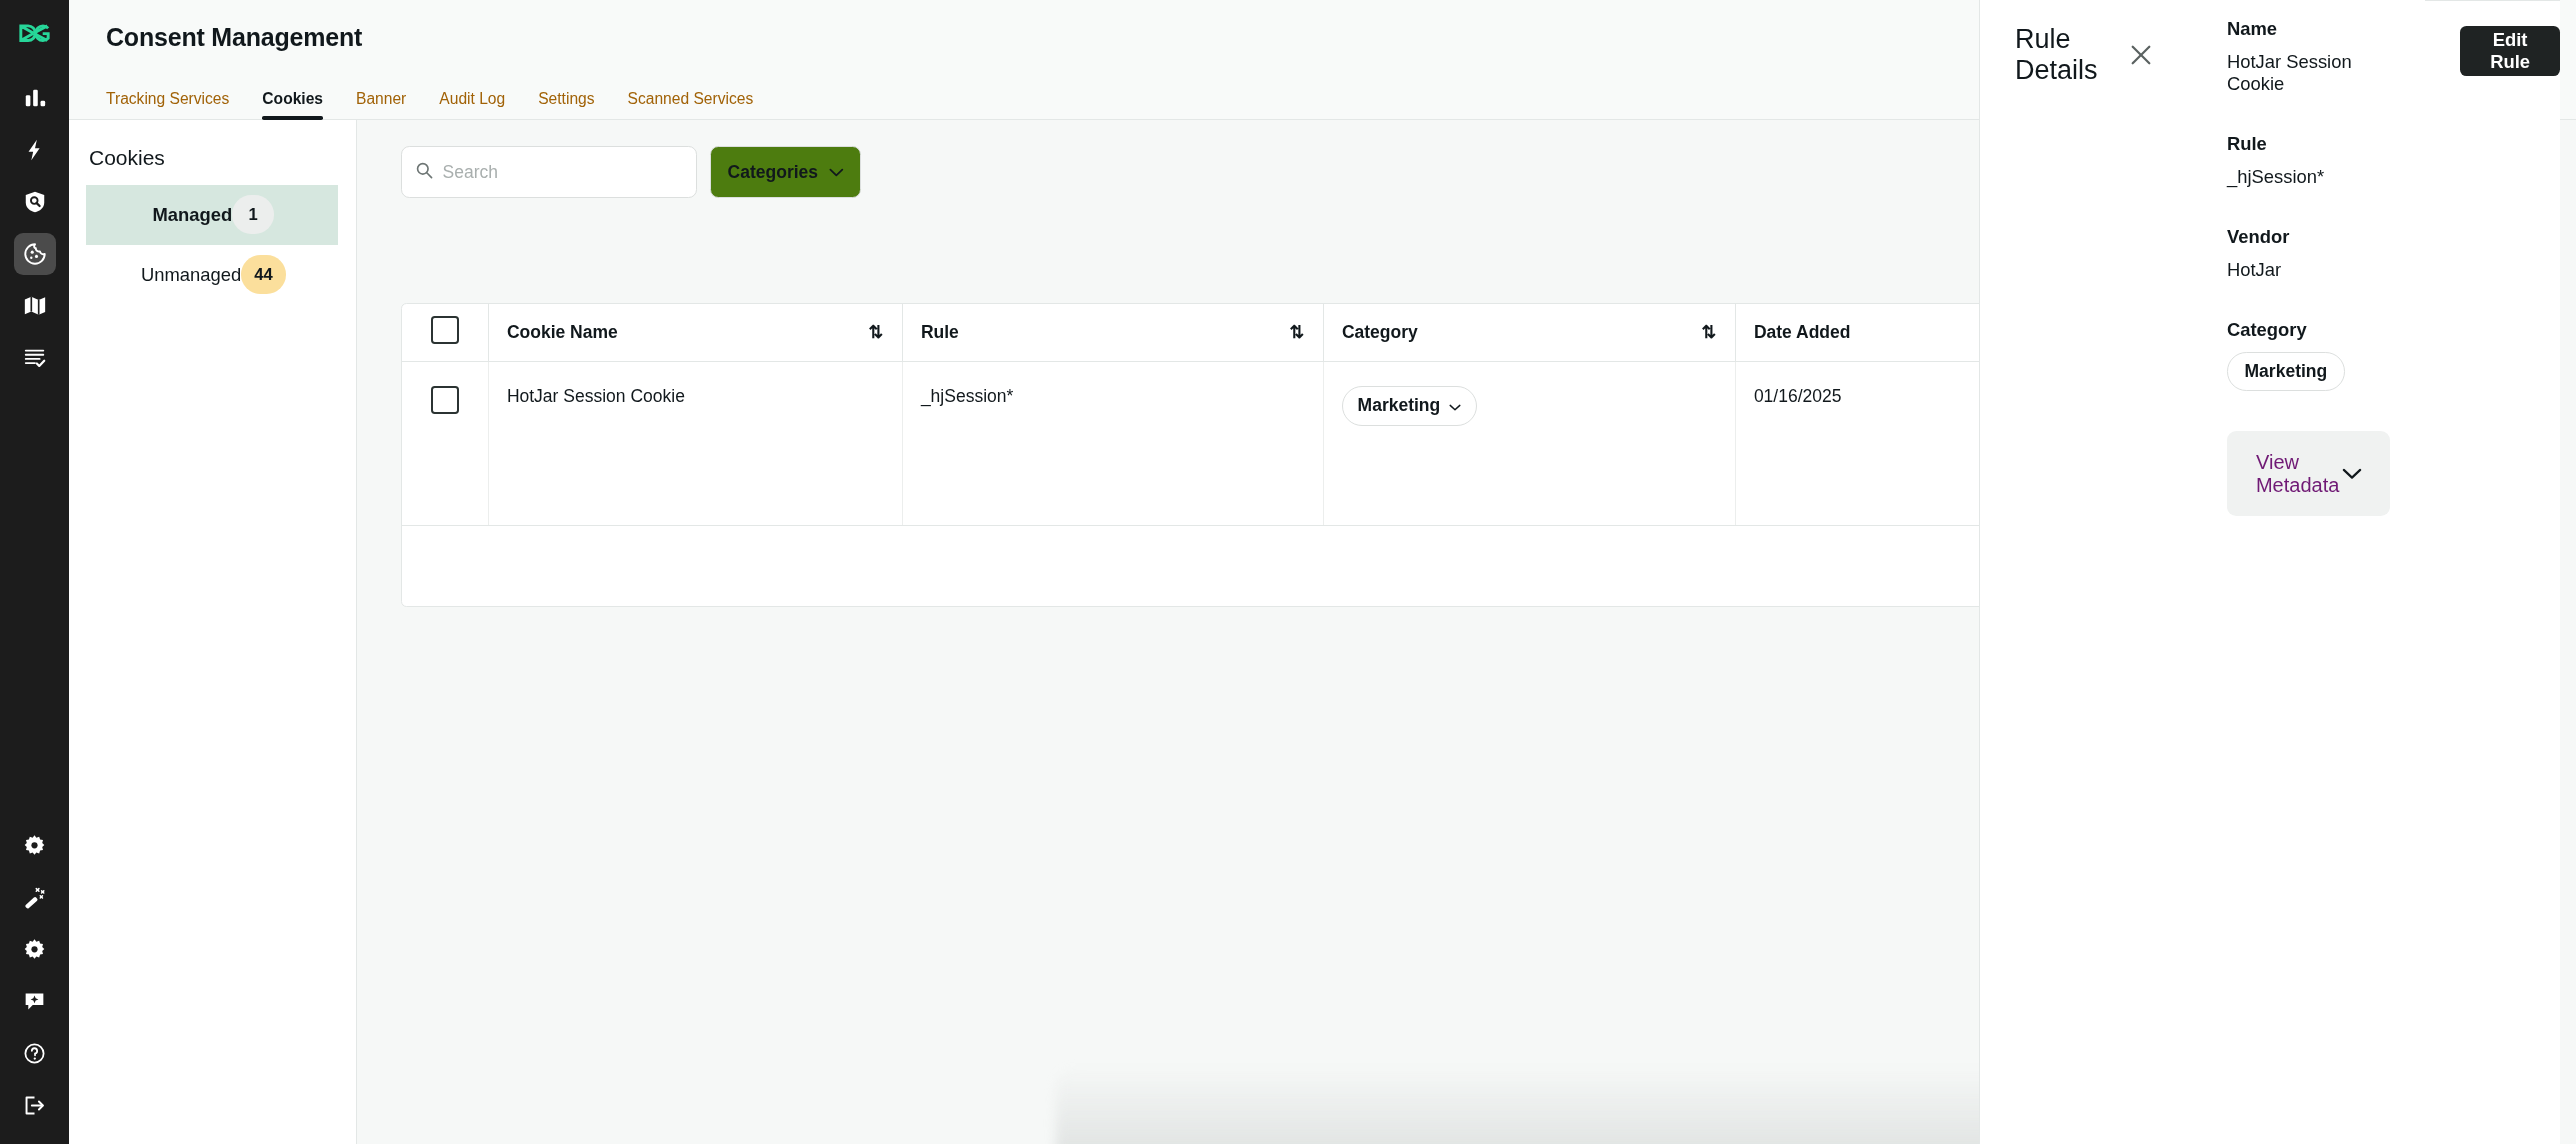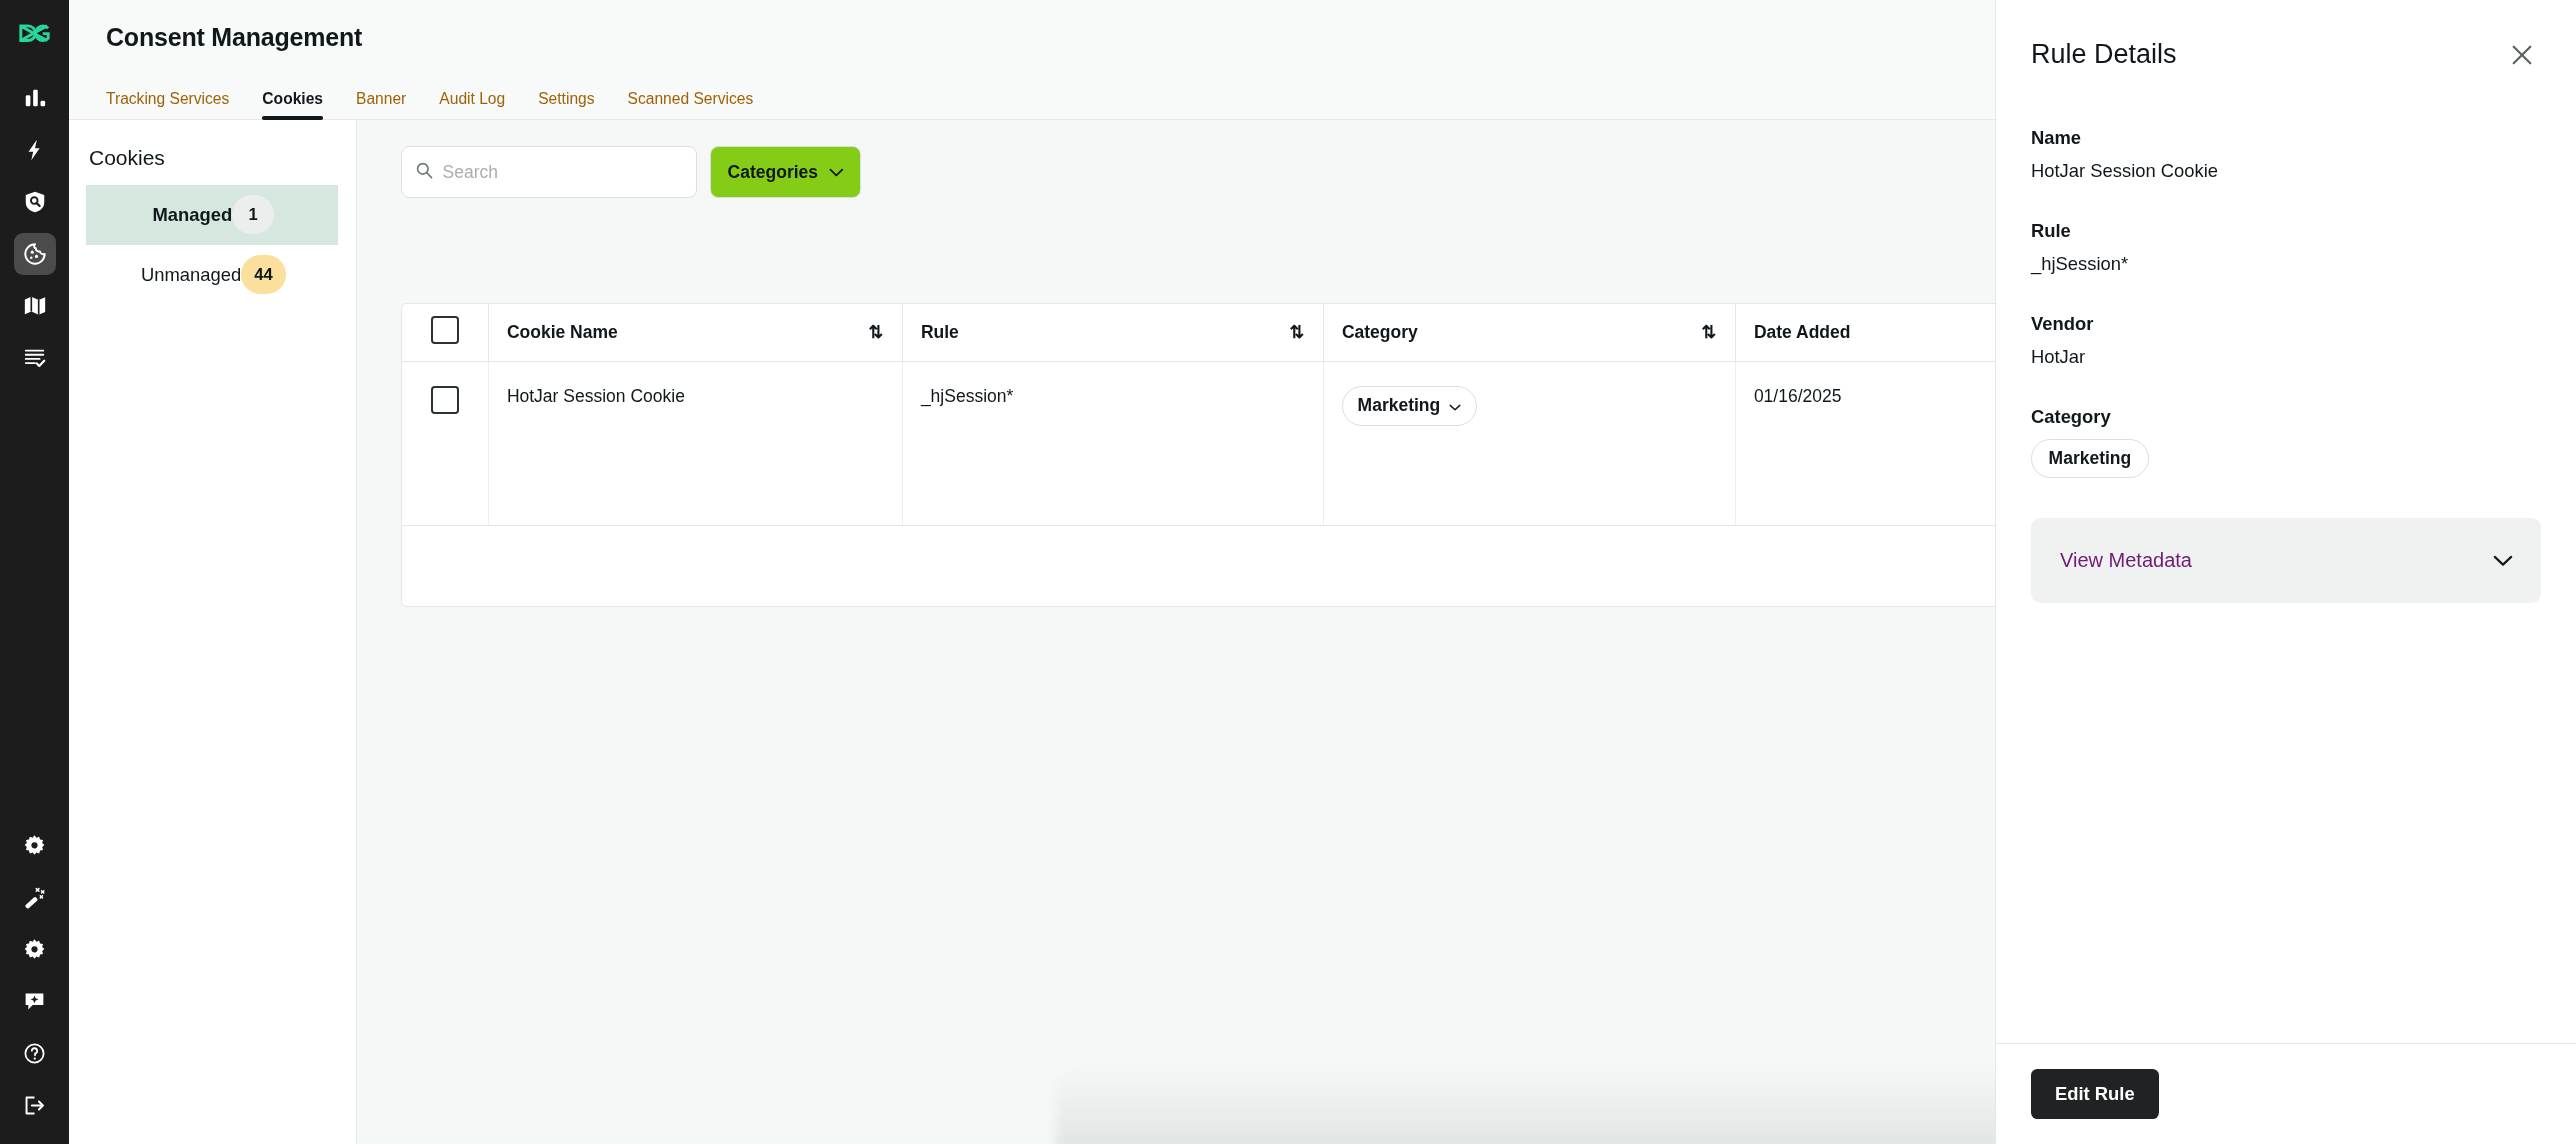--- a/index.html
+++ b/index.html
@@ -91,21 +91,21 @@
     width: 296px; height: 52px; background: #fff;
     border: 0.9px solid #dcdfde; border-radius: 8.3px;
     display: flex; align-items: center; padding: 0 13px; gap: 9.2px;
   }
   .search-box input {
     border: 0; outline: 0; font-size: 17.5px; color: #11181c;
     font-family: "Liberation Sans", sans-serif; background: transparent; width: 100%;
   }
   .search-box input::placeholder { color: #a9afae; }
   .btn-categories {
-    height: 52px; background: #84cc16; border: 0.9px solid #dcdfde; border-radius: 8.3px;
+    height: 52px; background: #4d7c0f; border: 0.9px solid #dcdfde; border-radius: 8.3px;
     display: flex; align-items: center; gap: 11px; padding: 0 16.6px;
     font-size: 17.5px; font-weight: bold; color: #11181c; cursor: pointer;
   }
 
   
   .table-card {
     margin: 105px 0 0 44px; background: #ffffff;
     border: 0.9px solid #e3e7e6; border-radius: 5.5px;
     width: 2116px;
   }
@@ -141,23 +141,23 @@
   }
 
   .ghost-toast {
     position: absolute; left: 699px; bottom: -42px; width: 1187px; height: 120px;
     background: linear-gradient(180deg, rgba(225,227,226,0) 0%, rgba(221,224,223,0.85) 70%, rgba(216,219,218,0.95) 100%);
     border-radius: 24px; filter: blur(5.5px);
   }
 
   
   .panel {
-    position: absolute; top: 0; right: 0; width: 581px; height: 1144px;
+    position: absolute; top: 0; right: 16px; width: 581px; height: 1144px;
     background: #ffffff; border-left: 0.9px solid #e3e7e6;
-    display: flex; flex-direction: column; z-index: 5;
+    display: flex; z-index: 5;
   }
   .panel-head {
     height: 109px; display: flex; align-items: center; justify-content: space-between;
     padding: 0 39px 0 35px;
   }
   .panel-title { font-size: 27px; color: #11181c; }
   .panel-close { width: 31px; height: 31px; cursor: pointer; display: flex; align-items: center; justify-content: center; }
   .panel-body { flex: 1 1 auto; padding: 18.4px 35px 0 35px; overflow: hidden; }
   .field-label { font-size: 18.4px; font-weight: bold; color: #11181c; margin-bottom: 11px; }
   .field-value { font-size: 18.4px; color: #11181c; margin-bottom: 38px; }

